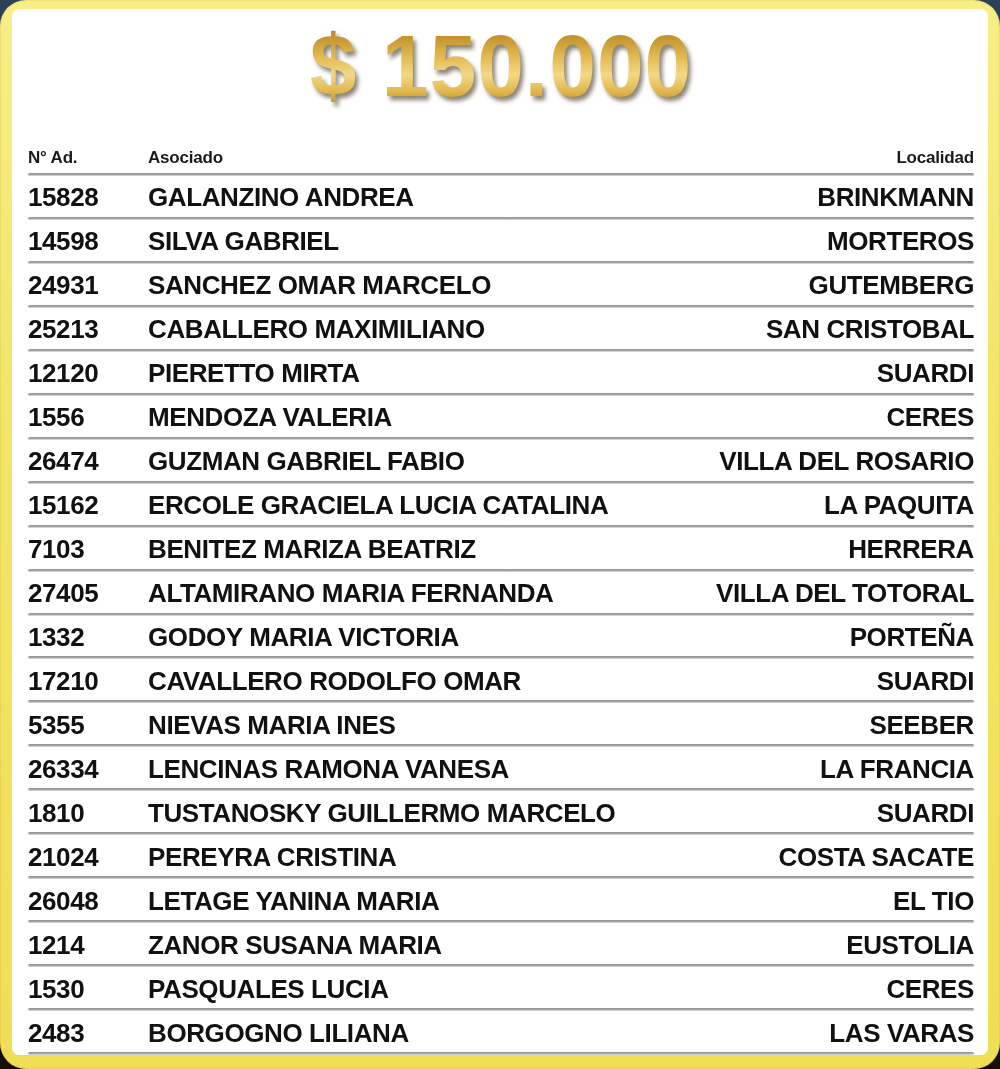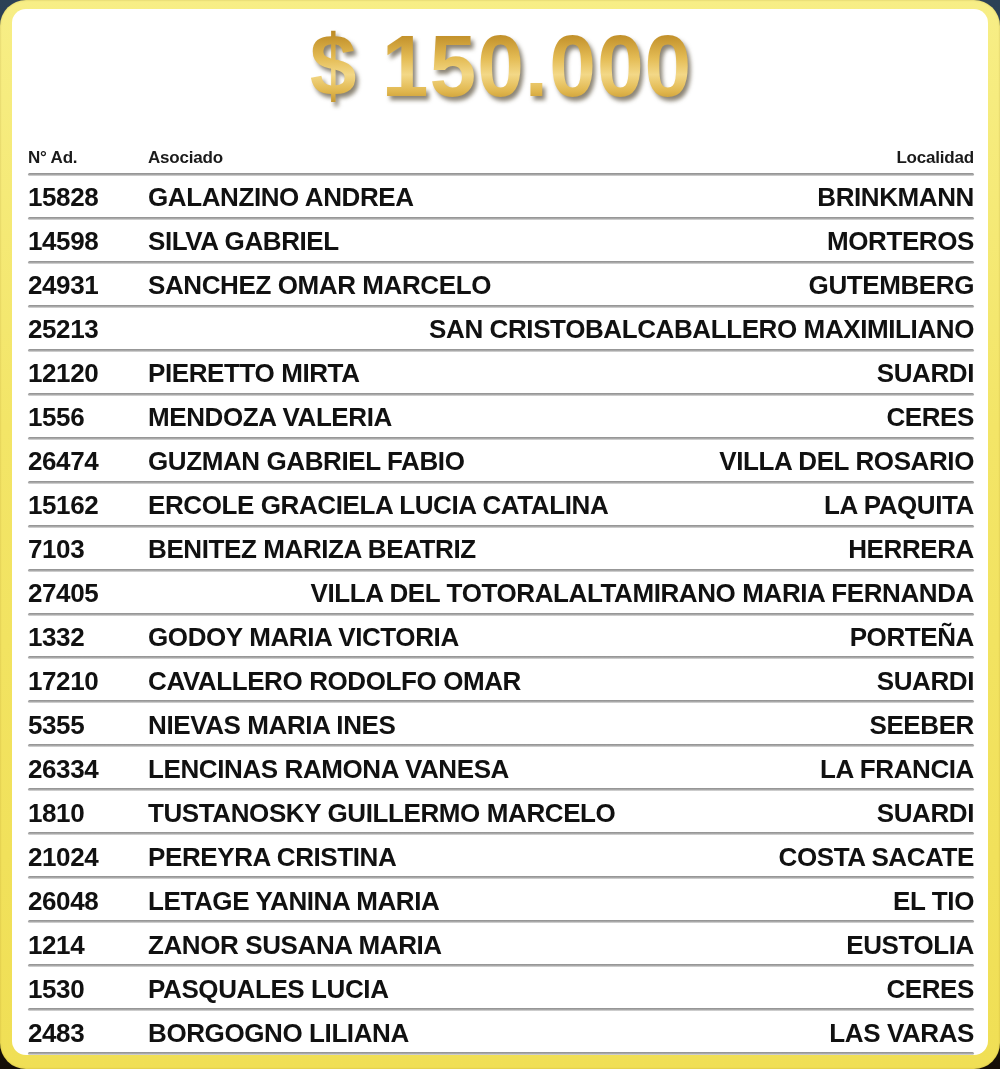--- a/index.html
+++ b/index.html
@@ -11,21 +11,21 @@
   .frame{
     position:absolute;inset:0;
     border-radius:26px;
     background:linear-gradient(180deg,#f7ee86 0%,#f3e567 40%,#f0df55 100%);
     box-shadow:inset 0 0 2px rgba(120,95,10,.35);
     padding:9px 12px 14px 12px;
     box-sizing:border-box;
   }
   .card{
     background:#ffffff;
-    border-radius:14px;
+    border-radius:7px;
     width:100%;height:100%;
     box-sizing:border-box;
     padding:0 14px 0 16px;
     display:flex;flex-direction:column;
   }
   .title-wrap{
     height:110px;display:flex;align-items:center;justify-content:center;
     margin-top:2px;flex:0 0 auto;
   }
   .title-text{
@@ -101,22 +101,22 @@
 
   <div class="row">
     <div class="cell num">24931</div>
     <div class="cell name">SANCHEZ OMAR MARCELO</div>
     <div class="cell loc">GUTEMBERG</div>
     <div class="sep"></div>
   </div>
 
   <div class="row">
     <div class="cell num">25213</div>
+    <div class="cell name">CABALLERO MAXIMILIANO</div>
     <div class="cell loc">SAN CRISTOBAL</div>
-    <div class="cell name">CABALLERO MAXIMILIANO</div>
     <div class="sep"></div>
   </div>
 
   <div class="row">
     <div class="cell num">12120</div>
     <div class="cell name">PIERETTO MIRTA</div>
     <div class="cell loc">SUARDI</div>
     <div class="sep"></div>
   </div>
 
@@ -143,22 +143,22 @@
 
   <div class="row">
     <div class="cell num">7103</div>
     <div class="cell name">BENITEZ MARIZA BEATRIZ</div>
     <div class="cell loc">HERRERA</div>
     <div class="sep"></div>
   </div>
 
   <div class="row">
     <div class="cell num">27405</div>
+    <div class="cell name">ALTAMIRANO MARIA FERNANDA</div>
     <div class="cell loc">VILLA DEL TOTORAL</div>
-    <div class="cell name">ALTAMIRANO MARIA FERNANDA</div>
     <div class="sep"></div>
   </div>
 
   <div class="row">
     <div class="cell num">1332</div>
     <div class="cell name">GODOY MARIA VICTORIA</div>
     <div class="cell loc">PORTEÑA</div>
     <div class="sep"></div>
   </div>
 

